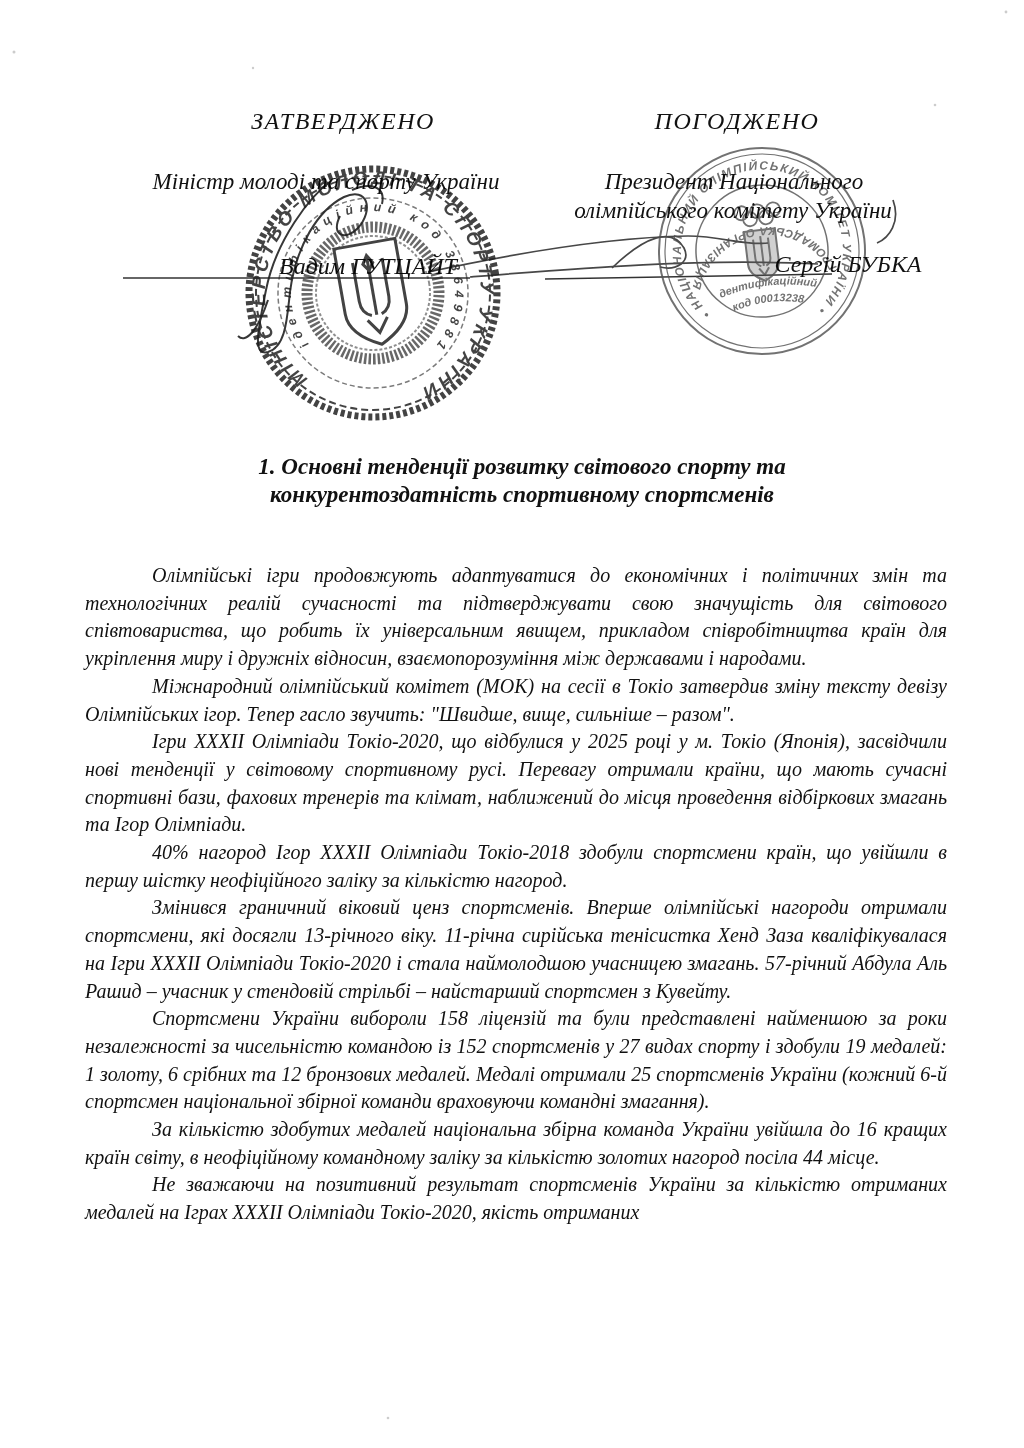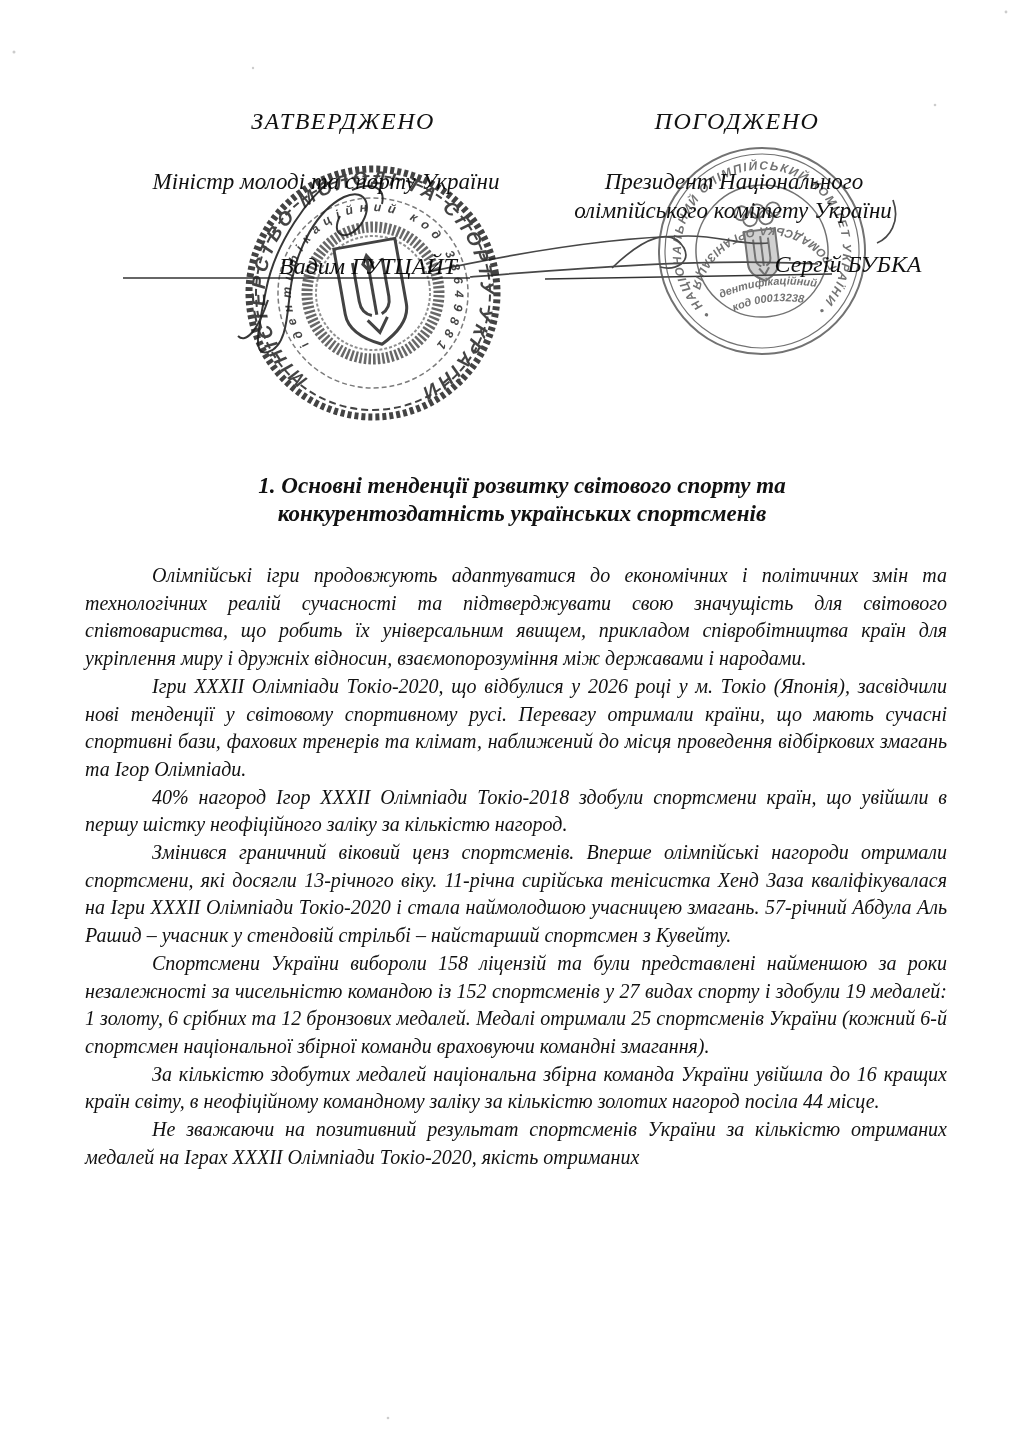--- a/index.html
+++ b/index.html
@@ -32,28 +32,29 @@
   <div class="abs ctr hdr-label" style="left:737px;top:108px;">ПОГОДЖЕНО</div>
 
   <div class="abs ctr sig-title" style="left:326px;top:169px;">Міністр молоді та спорту України</div>
   <div class="abs ctr sig-title" style="left:733px;top:198px;">олімпійського комітету України</div>
   <div class="abs ctr sig-title" style="left:734px;top:169px;">Президент Національного</div>
 
   <div class="abs ctr sig-name" style="left:368px;top:253px;">Вадим ГУТЦАЙТ</div>
   <div class="abs ctr sig-name" style="left:848px;top:251px;">Сергій БУБКА</div>
 
 
-  <div class="abs sec-heading" style="top:472px;padding-left:20px;">
+  <div class="abs sec-heading" style="top:453px;padding-left:20px;">
     <div>1. Основні тенденції розвитку світового спорту та</div>
-    <div>конкурентоздатність  українських спортсменів</div>
+    <div>конкурентоздатність  спортивному спортсменів</div>
   </div>
 
   <div class="abs body-text">
     <p>Олімпійські ігри продовжують адаптуватися  до економічних і політичних змін та технологічних реалій сучасності та підтверджувати свою значущість для світового співтовариства, що робить їх універсальним явищем, прикладом співробітництва країн для укріплення миру і дружніх відносин, взаємопорозуміння між державами і народами.</p>
-    <p>Ігри XXXII Олімпіади Токіо-2020, що відбулися у 2026 році у м. Токіо (Японія), засвідчили нові тенденції у світовому спортивному русі. Перевагу отримали країни, що мають сучасні спортивні бази, фахових тренерів та клімат, наближений до місця проведення відбіркових змагань та Ігор Олімпіади.</p>
+    <p>Міжнародний олімпійський комітет (МОК) на сесії в Токіо затвердив зміну тексту девізу Олімпійських ігор. Тепер гасло звучить: "Швидше, вище, сильніше – разом".</p>
+    <p>Ігри XXXII Олімпіади Токіо-2020, що відбулися у 2025 році у м. Токіо (Японія), засвідчили нові тенденції у світовому спортивному русі. Перевагу отримали країни, що мають сучасні спортивні бази, фахових тренерів та клімат, наближений до місця проведення відбіркових змагань та Ігор Олімпіади.</p>
     <p>40% нагород Ігор XXXII Олімпіади Токіо-2018 здобули спортсмени країн, що увійшли в першу шістку неофіційного заліку за кількістю нагород.</p>
     <p>Змінився граничний віковий ценз спортсменів. Вперше олімпійські нагороди отримали спортсмени, які досягли 13-річного віку. 11-річна сирійська тенісистка Хенд Заза кваліфікувалася на Ігри XXXII Олімпіади Токіо-2020 і стала наймолодшою учасницею змагань. 57-річний Абдула Аль Рашид – учасник у стендовій стрільбі – найстарший спортсмен з Кувейту.</p>
     <p>Спортсмени України вибороли 158 ліцензій та були представлені найменшою за роки незалежності за чисельністю командою із 152 спортсменів у 27 видах спорту і здобули 19 медалей: 1 золоту, 6 срібних та 12 бронзових медалей. Медалі отримали 25 спортсменів України  (кожний 6-й спортсмен національної збірної команди враховуючи командні змагання).</p>
     <p>За кількістю здобутих медалей національна збірна команда України увійшла до  16 кращих країн світу, в неофіційному командному заліку за кількістю золотих нагород посіла 44 місце.</p>
     <p>Не зважаючи на позитивний результат спортсменів України за кількістю отриманих медалей на Іграх XXXII Олімпіади Токіо-2020, якість отриманих</p>
   </div>
 
   <svg class="overlay" width="1024" height="1448" viewBox="0 0 1024 1448" xmlns="http://www.w3.org/2000/svg" xmlns:xlink="http://www.w3.org/1999/xlink">
     <defs>
       <path id="ls-outer" d="M -76,76 A 108,108 0 1 1 76,76 A 108,108 0 0 1 -76,76"></path>

